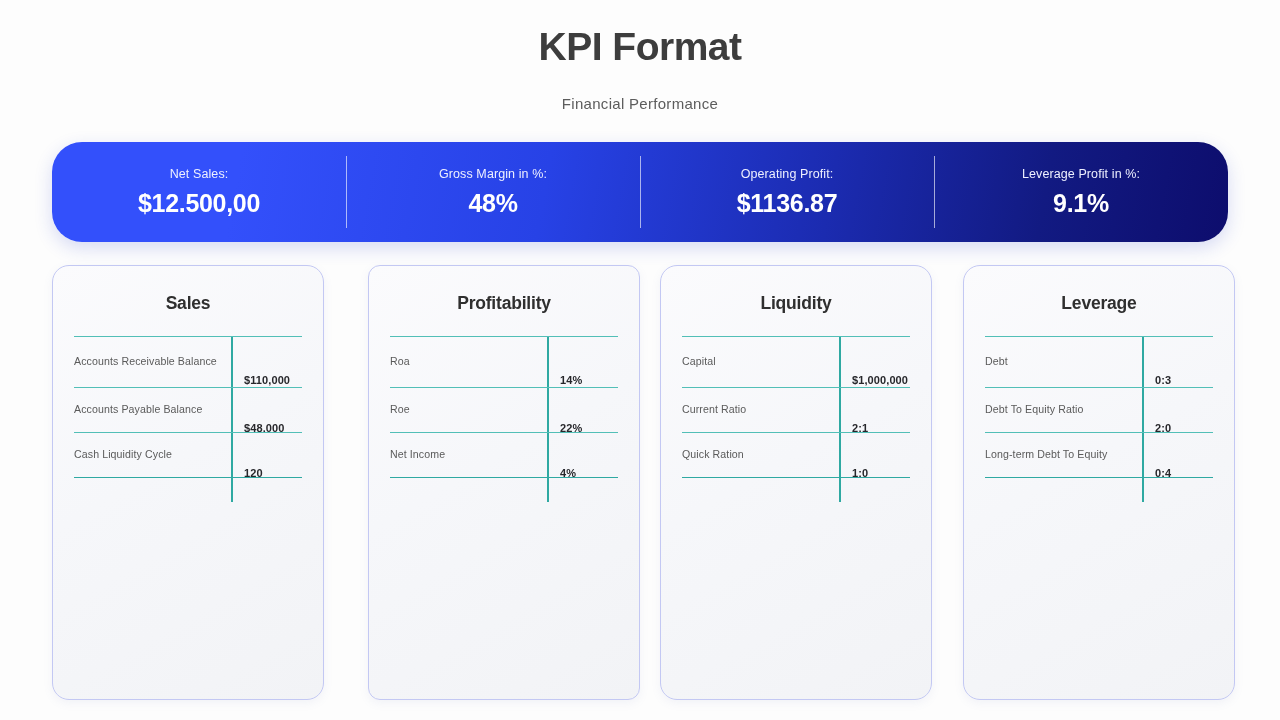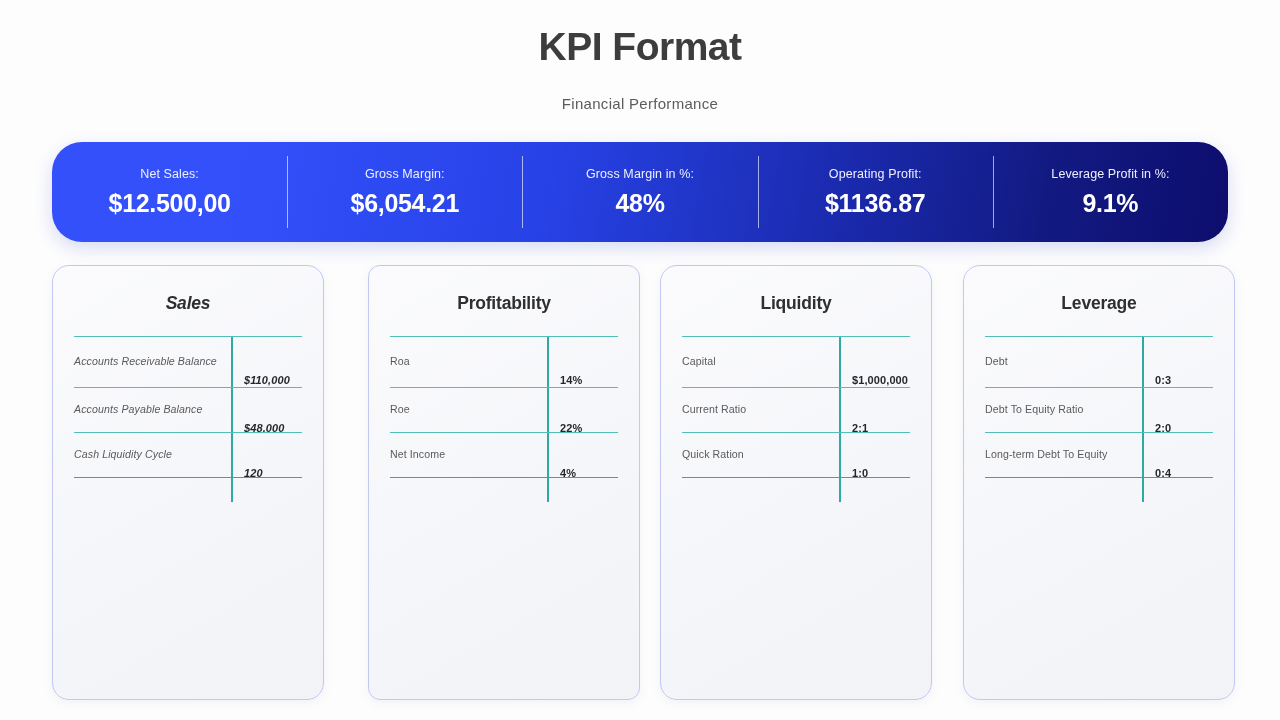--- a/index.html
+++ b/index.html
@@ -45,21 +45,21 @@
 
   
   .card{
     position:absolute;top:265px;width:272px;height:435px;
     border:1px solid #c3c8f3;border-radius:17px;
     background:linear-gradient(150deg,#fbfbfd 0%,#f6f7fa 45%,#f2f3f6 100%);
     box-shadow:0 3px 10px rgba(120,130,190,.09);
     box-sizing:border-box;
     overflow:hidden;
   }
-  .card-1{left:52px;font-style:italic;} .card-2{left:368px;border-radius:12px;} .card-3{left:660px;} .card-4{left:963px;}
+  .card-1{left:52px;} .card-2{left:368px;border-radius:12px;} .card-3{left:660px;} .card-4{left:963px;}
 
   .card-title{
     text-align:center;font-size:17.5px;font-weight:bold;color:#2f2f2f;
     margin-top:27px;letter-spacing:-.2px;
   }
 
   
   .metric-table{margin:22px 21px 0 21px;position:relative;}
   .metric-row{
     display:flex;align-items:center;height:44px;
@@ -97,24 +97,20 @@
 
   <div class="page-title">KPI Format</div>
   <div class="page-subtitle">Financial Performance</div>
 
   <div class="kpi-banner">
     <div class="kpi-cell">
       <div class="kpi-label">Net Sales:</div>
       <div class="kpi-value">$12.500,00</div>
     </div>
     <div class="kpi-cell">
-      <div class="kpi-label">Gross Margin:</div>
-      <div class="kpi-value">$6,054.21</div>
-    </div>
-    <div class="kpi-cell">
       <div class="kpi-label">Gross Margin in %:</div>
       <div class="kpi-value">48%</div>
     </div>
     <div class="kpi-cell">
       <div class="kpi-label">Operating Profit:</div>
       <div class="kpi-value">$1136.87</div>
     </div>
     <div class="kpi-cell">
       <div class="kpi-label">Leverage Profit in %:</div>
       <div class="kpi-value">9.1%</div>

